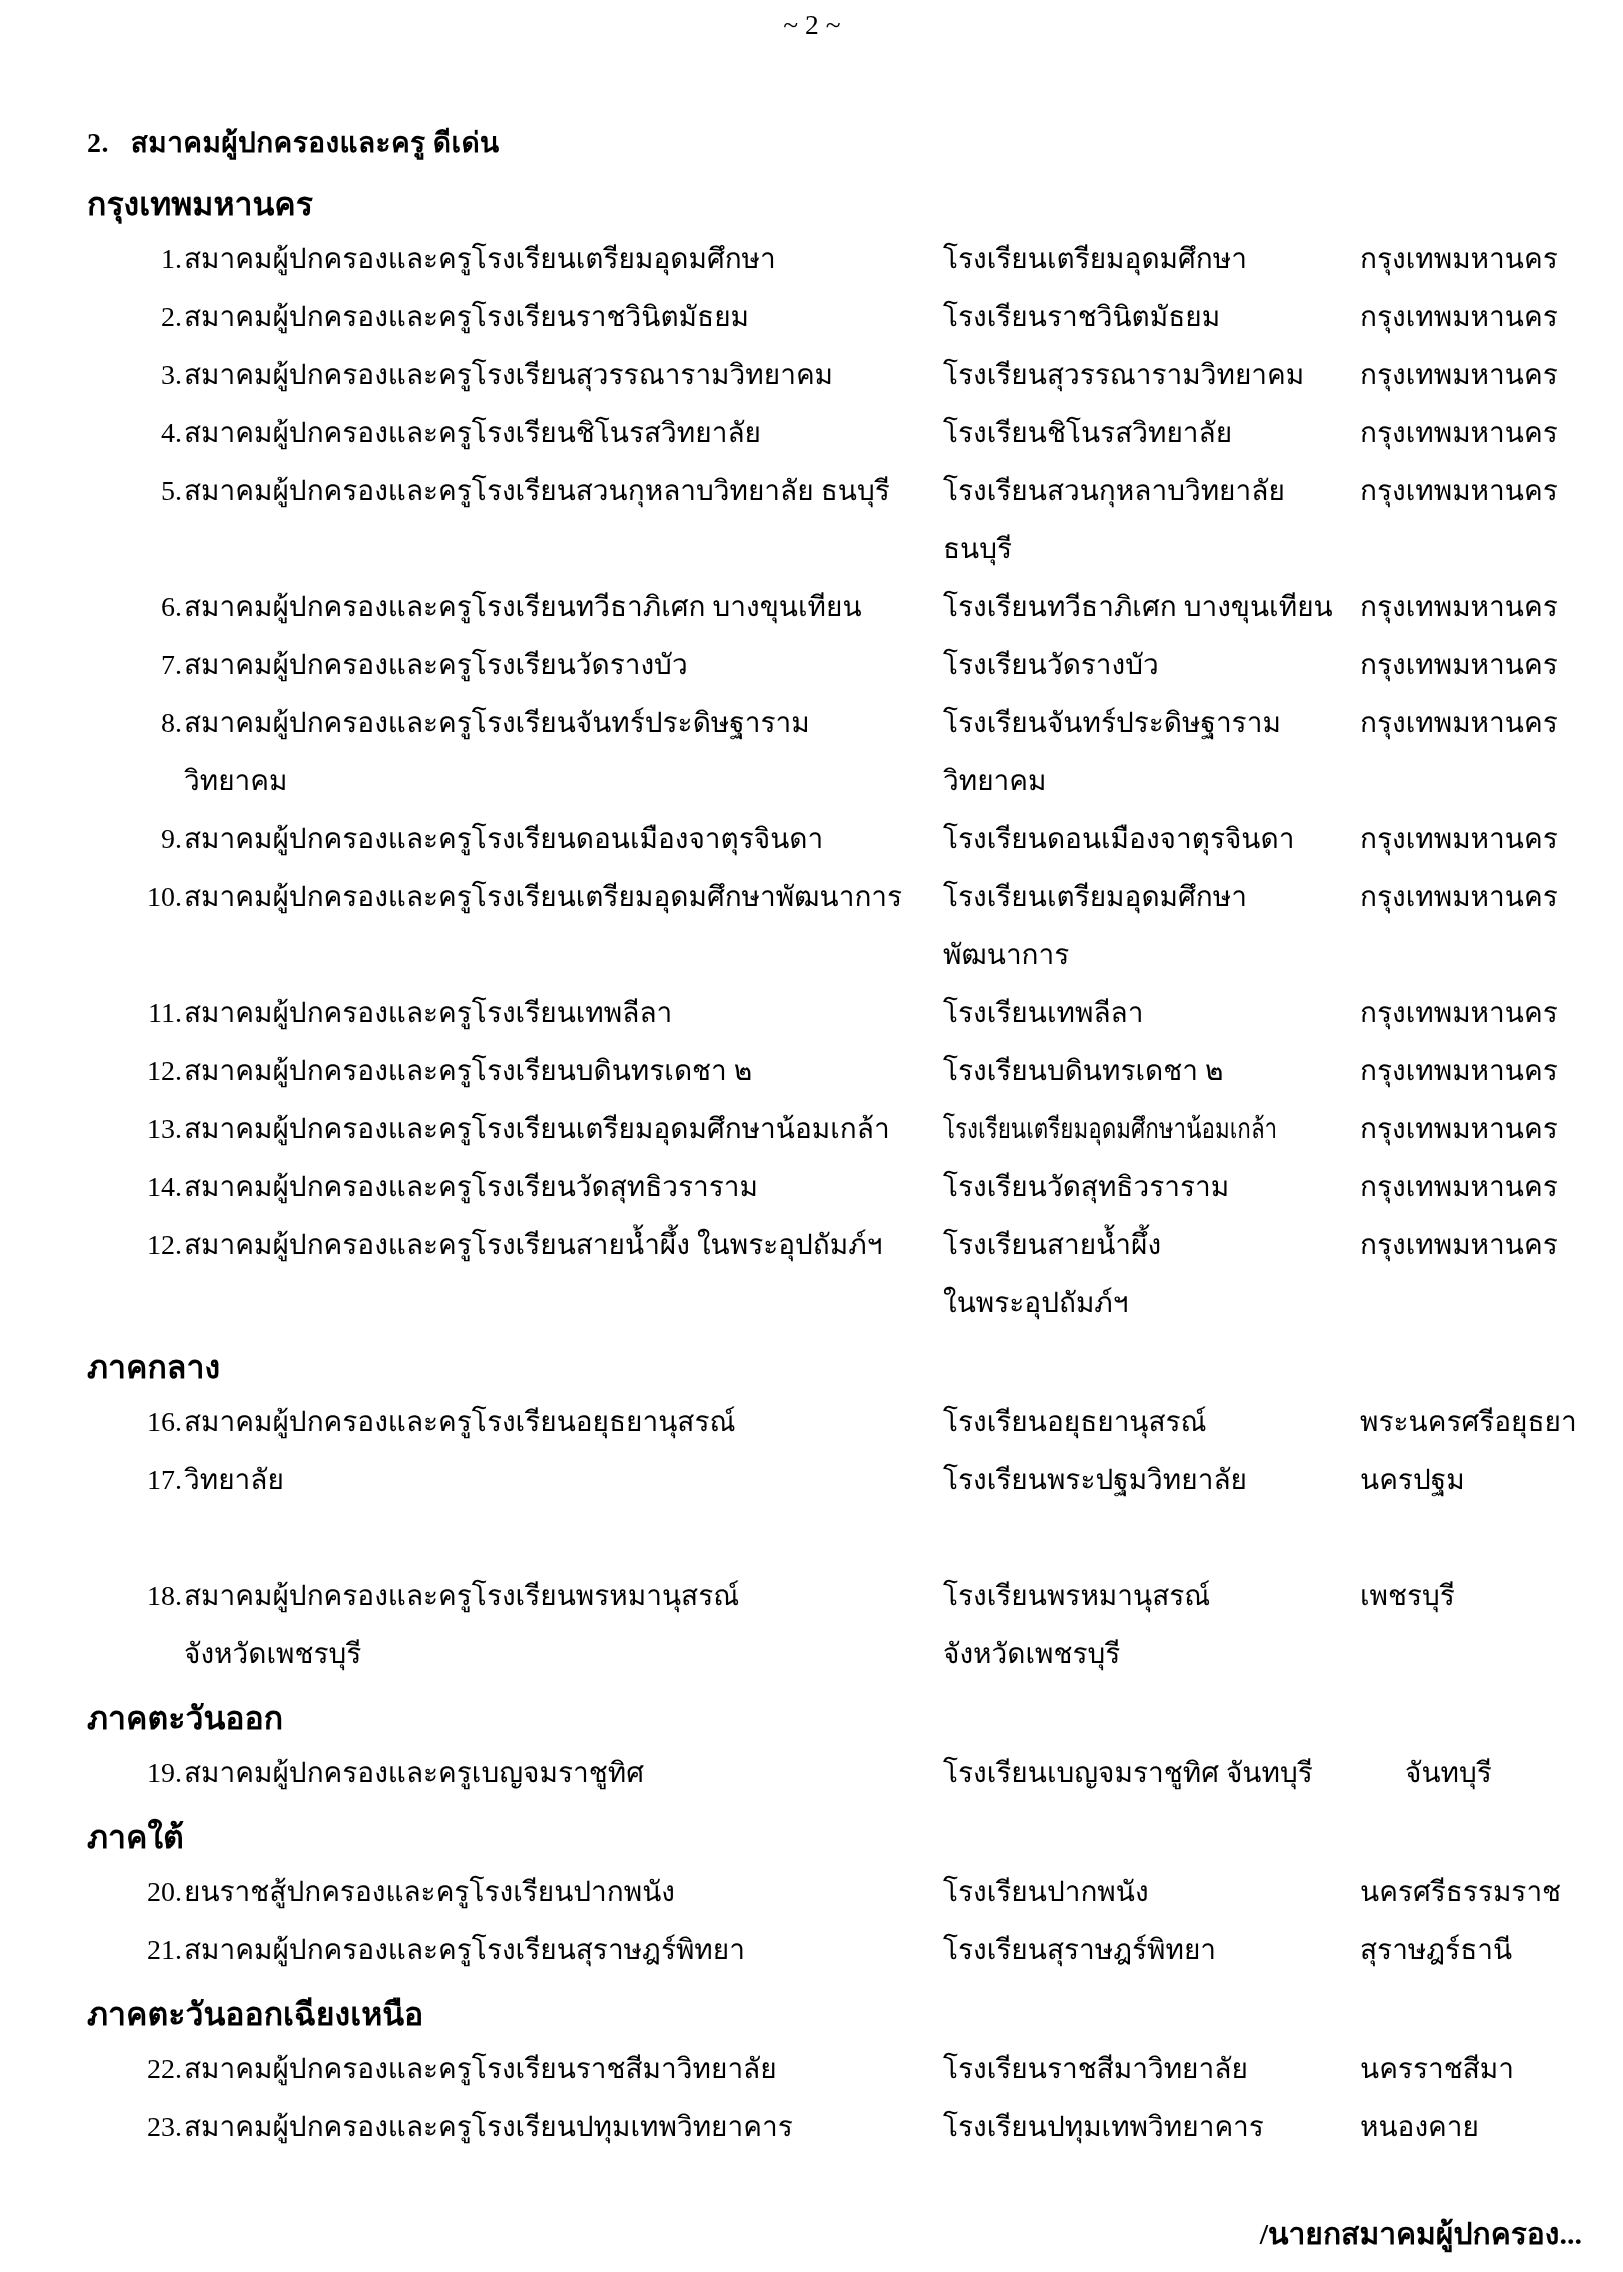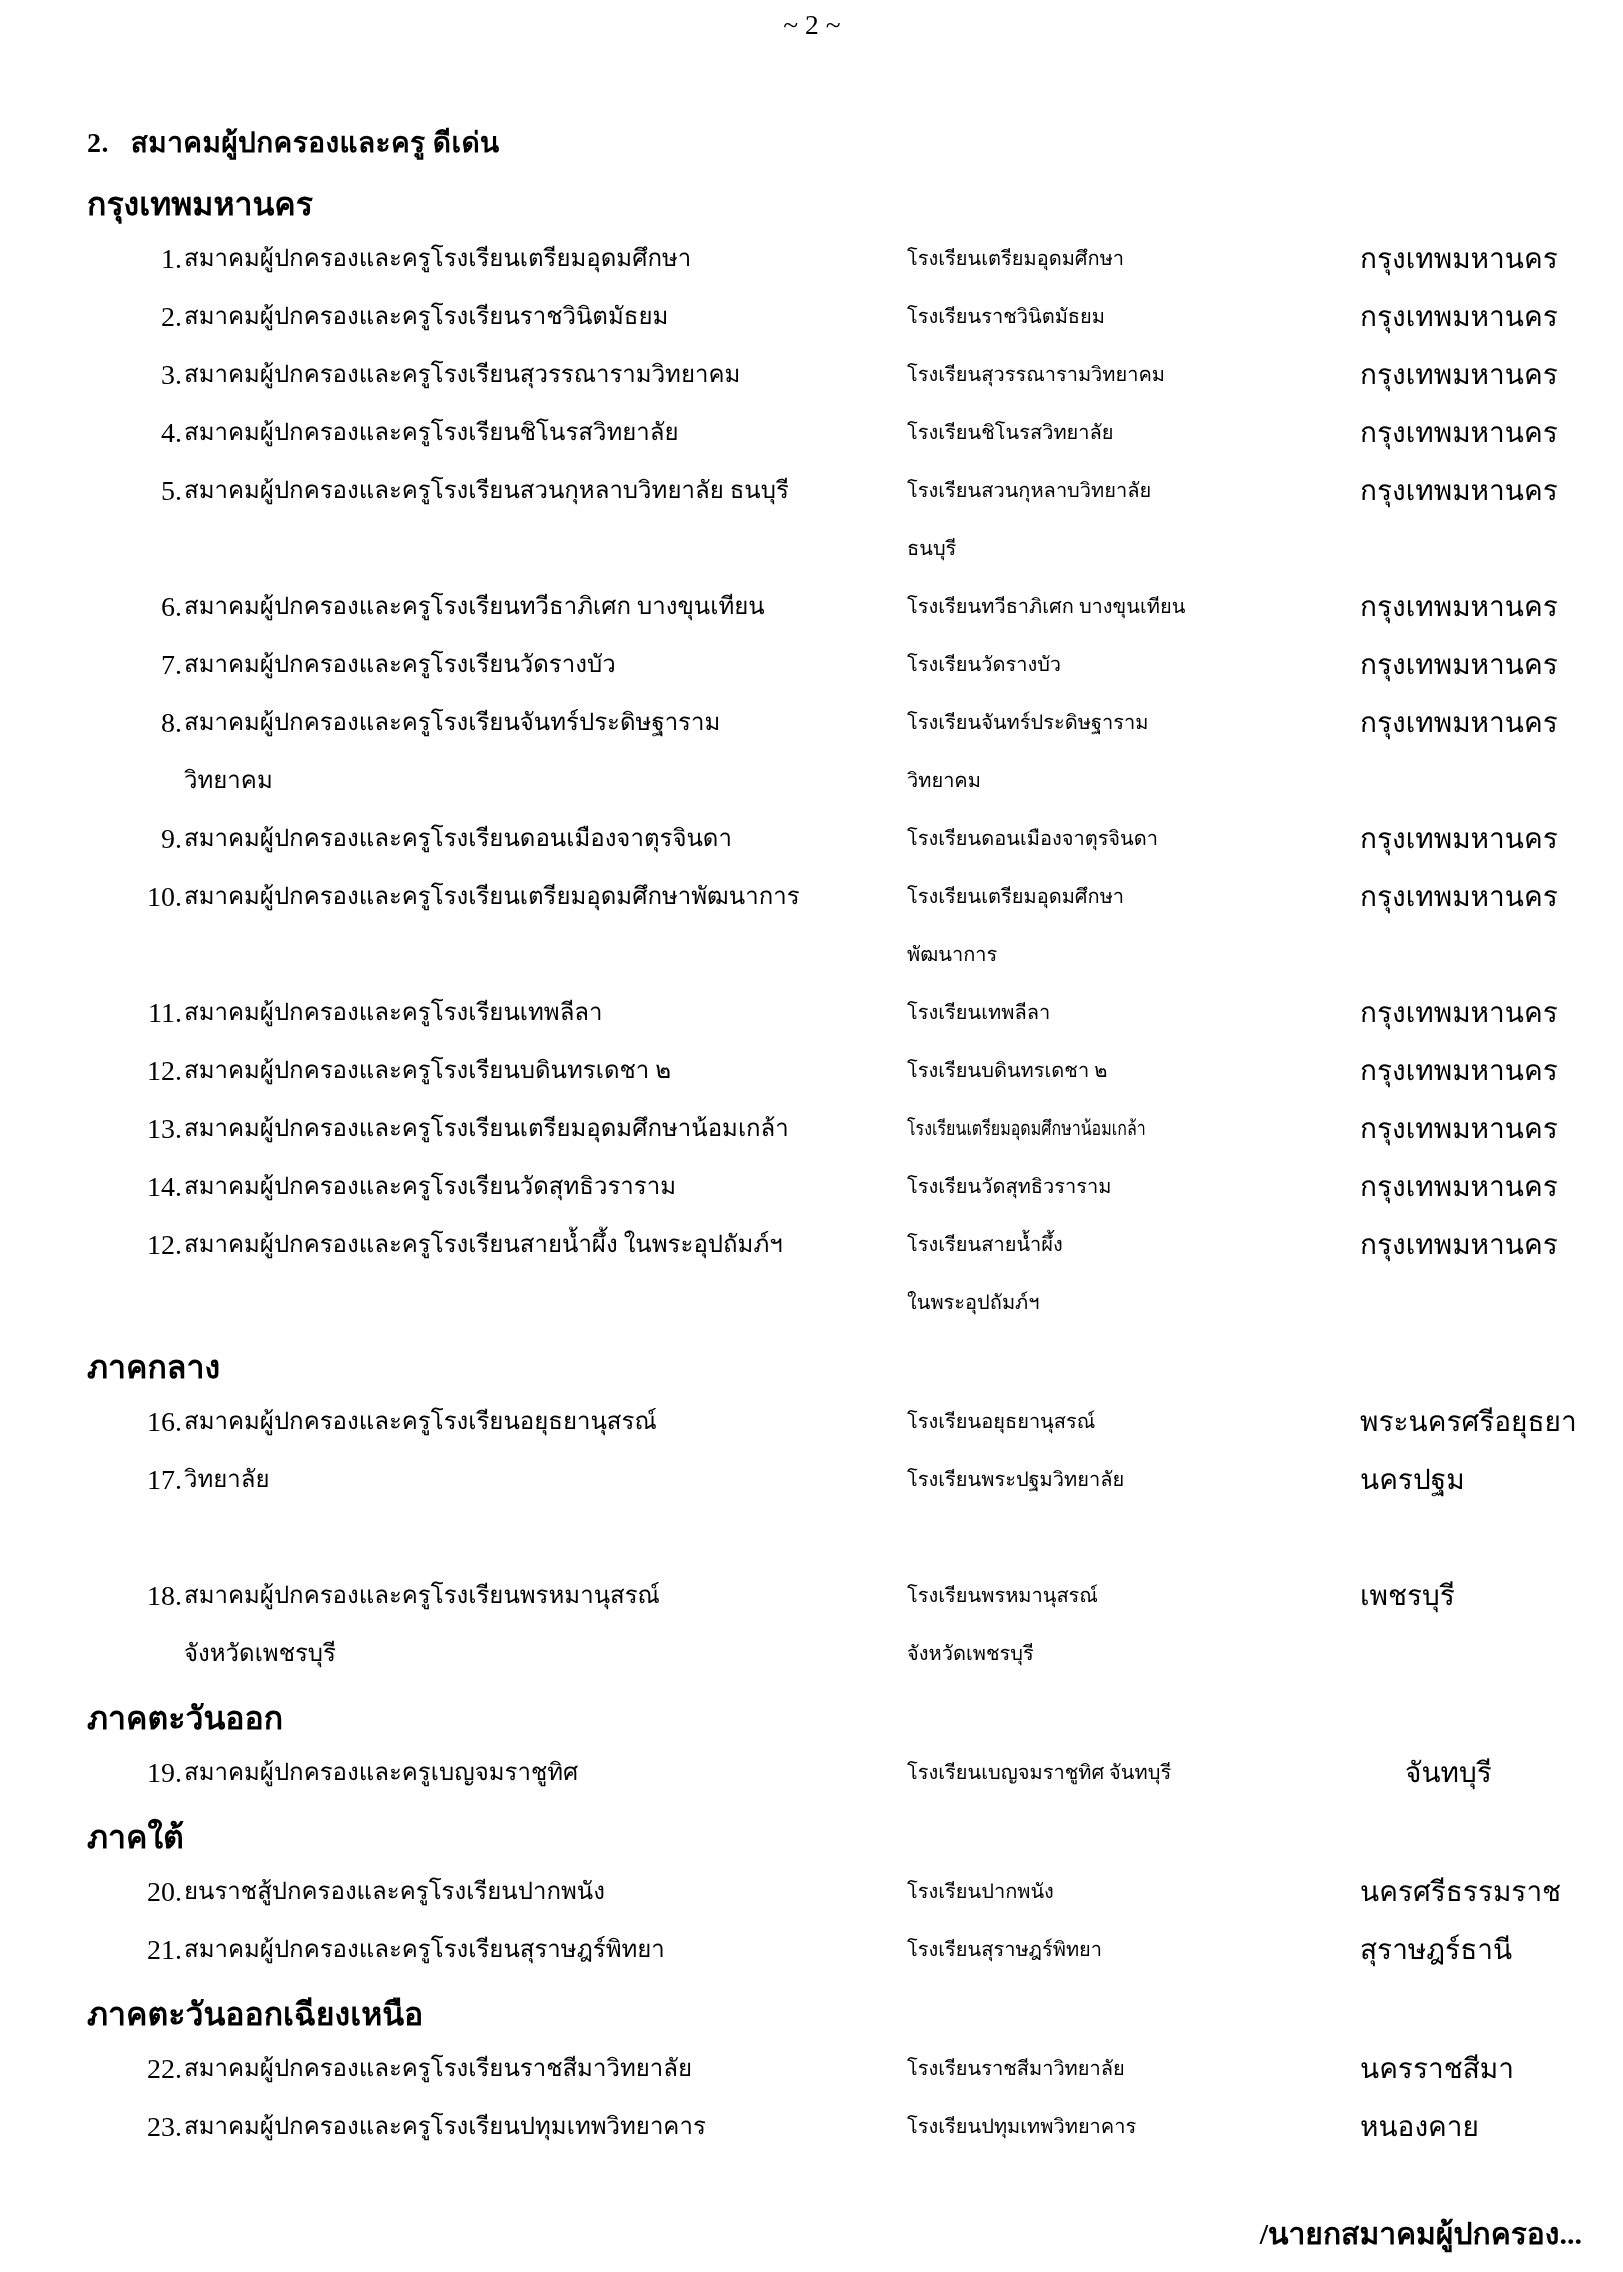--- a/index.html
+++ b/index.html
@@ -34,22 +34,22 @@
     font-size:32px;
     font-weight:bold;
   }
   .row { position:relative; }
   .row .cellline { height:58px; line-height:61px; }
   .num {
     position:absolute; left:87px; top:0; width:95px;
     text-align:right; font-size:28px; line-height:61px;
     white-space:nowrap;
   }
-  .c1 { position:absolute; left:184px; top:0; white-space:nowrap; font-size:24px; }
-  .c2 { position:absolute; left:907px; top:0; white-space:nowrap; font-size:20px; }
+  .c1 { position:absolute; left:184px; top:0; white-space:nowrap; font-size:28px; }
+  .c2 { position:absolute; left:943px; top:0; white-space:nowrap; font-size:28px; }
   .c3 { position:absolute; left:1360px; top:0; white-space:nowrap; font-size:28px; }
   .c3.shift { left:1405px; }
   .c2.squeeze .cellline {
     transform:scaleX(0.80);
     transform-origin:left center;
   }
   .footer {
     position:absolute;
     right:42px;
     bottom:16px;

